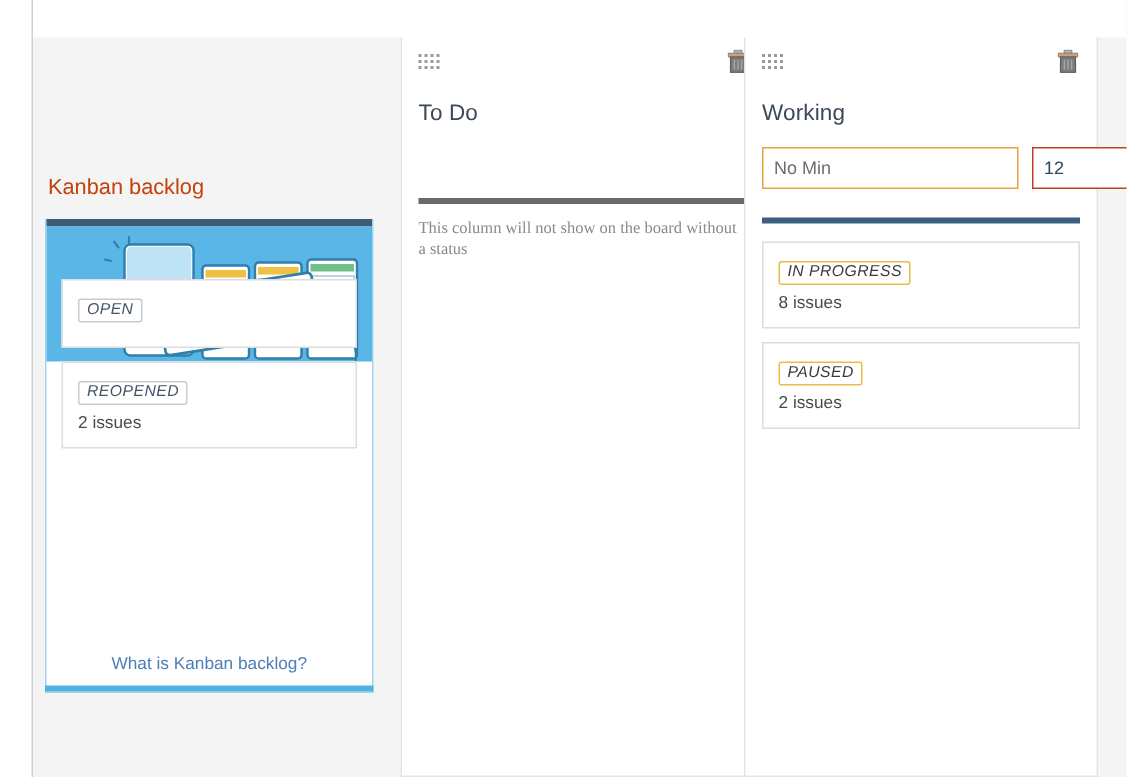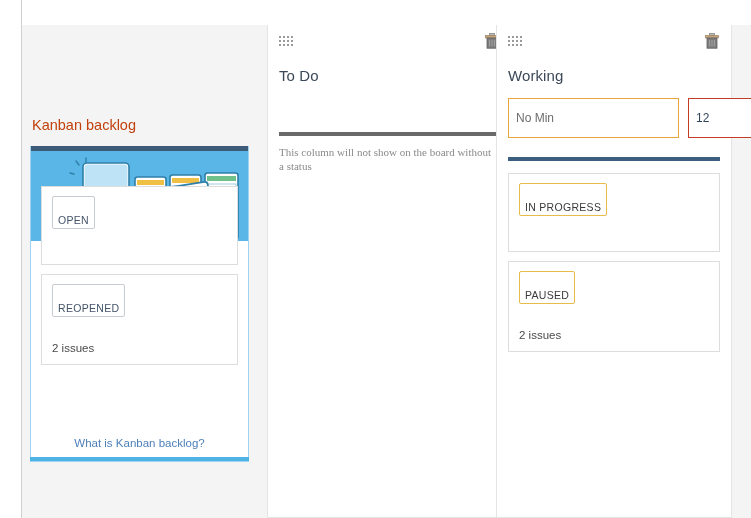--- a/index.html
+++ b/index.html
@@ -90,21 +90,21 @@
   }
 
   
   .limits-row {
     display: flex;
     gap: 9px;
     padding: 14px 11px 0 11px;
   }
   .limit-input {
     box-sizing: border-box;
-    height: 40px;
+    height: 28px;
     flex: 1;
     font-family: "Liberation Sans", sans-serif;
     font-size: 12px;
     padding: 0 7px;
     outline: none;
     background: #fff;
   }
   .limit-input.warn {
     border: 1px solid #e8a33d;
     color: #6d6d6d;
@@ -136,24 +136,25 @@
     box-sizing: border-box;
     border: 1px solid #dddddd;
     background: #fff;
     padding: 9px 10px 10px 10px;
     margin-bottom: 9px;
   }
   .status-badge {
     display: inline-block;
     font-size: 10.5px;
     letter-spacing: .3px;
-    padding: 17px 5px 2px 5px;
+    padding: 0 5px 2px 5px;
     line-height: 12px;
     border-radius: 2px;
-    margin-bottom: 25px;
+    margin-bottom: 6px;
+    font-style: italic;
   }
   .status-badge.grey  { border: 1px solid #c7ccd2; color: #44546a; background:#fff; }
   .status-badge.amber { border: 1px solid #e8bb4b; color: #3a3a3a; background:#fff; }
   .status-count {
     font-size: 11.5px;
     color: #4a4a4a;
   }
 
   
   #backlog-heading {
@@ -351,19 +352,20 @@
     <input class="limit-input warn" type="text" value="No Min" style="">
     <input class="limit-input error" type="text" value="12" style="">
   </div>
 
   <div style="height:19px"></div>
   <div class="divider blue"></div>
 
   <div class="status-list">
     <div class="status-card">
       <div class="status-badge amber">IN PROGRESS</div>
+      <div class="status-count">8 issues</div>
     </div>
     <div class="status-card">
       <div class="status-badge amber">PAUSED</div>
       <div class="status-count">2 issues</div>
     </div>
   </div>
 </div>
 
 </body></html>

